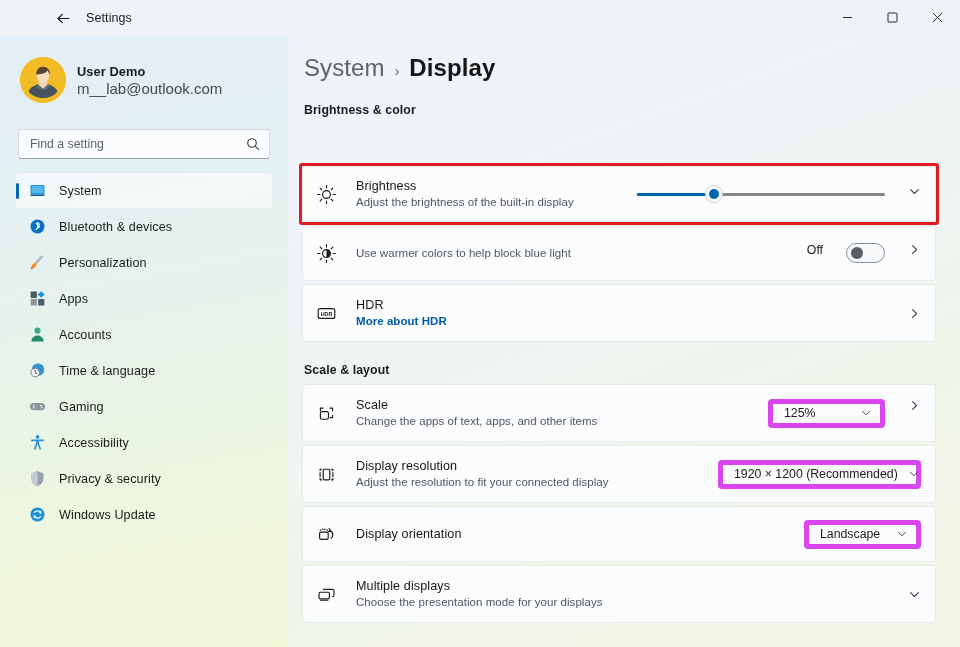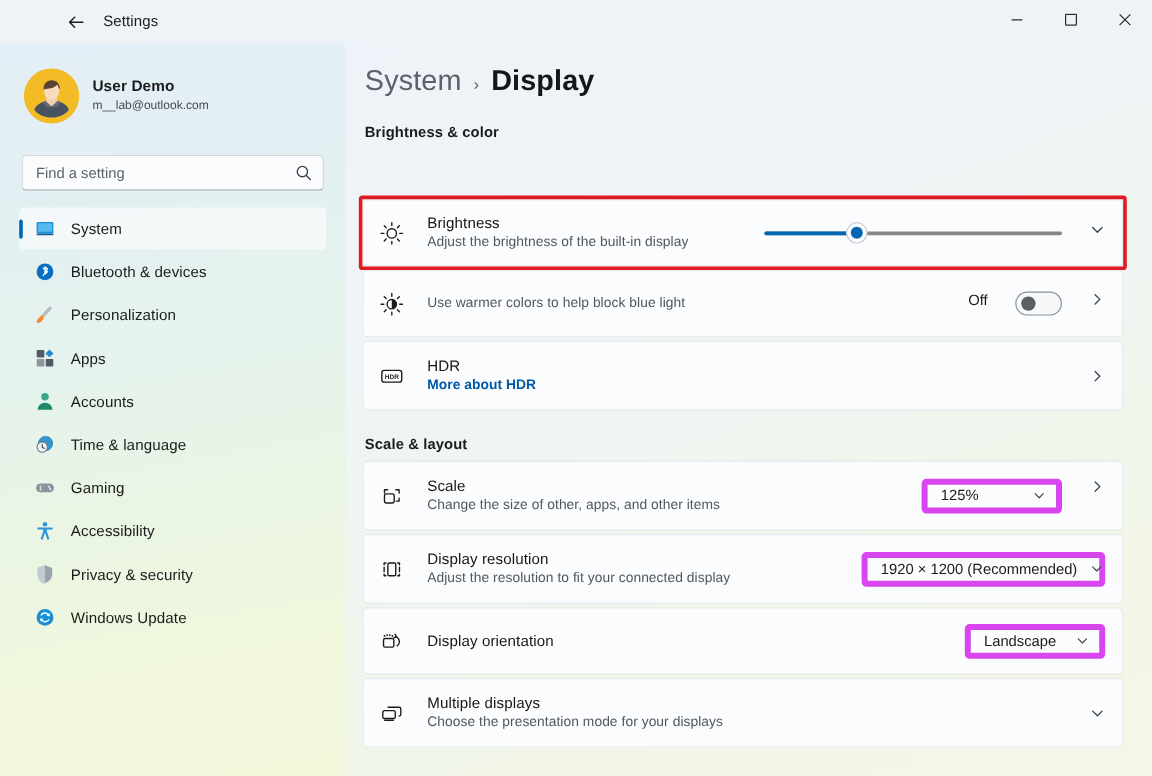--- a/index.html
+++ b/index.html
@@ -65,21 +65,21 @@
     width: 46px; height: 46px; border-radius: 50%;
     background: #f3bb26; position: relative; overflow: hidden;
     flex-shrink: 0;
   }
   .avatar svg { display: block; width: 46px; height: 46px; }
   .pname {
     font-size: 12.8px; font-weight: bold; color: #1b1b1b;
     line-height: 16px; letter-spacing: .1px;
   }
   .pmail {
-    font-size: 10px; color: #444a50; line-height: 15px;
+    font-size: 15px; color: #444a50; line-height: 15px;
     margin-top: 1px;
   }
 
   .search-wrap { padding: 21px 2px 0 2px; }
   .search {
     height: 30px; background: #fbfcfd;
     border: 1px solid #d2d7dc; border-bottom-color: #9aa0a6;
     border-radius: 4px;
     display: flex; align-items: center;
     padding: 0 9px 0 11px;
@@ -500,21 +500,21 @@
         <div class="card tall">
           <span class="card-ico">
             <svg width="21" height="21" viewBox="0 0 21 21" fill="none" stroke="currentColor" stroke-width="1.15" stroke-linecap="round" stroke-linejoin="round">
               <path d="M4.4 7.8V5.1h2.7M16.6 7.8V5.1h-2.7"></path>
               <rect x="4.4" y="8.6" width="8.1" height="7.6" rx="1.6"></rect>
               <path d="M14.2 14.6h2.4v-2.4"></path>
             </svg>
           </span>
           <div class="card-txt">
             <div class="card-t">Scale</div>
-            <div class="card-s">Change the size of other, apps, and other items</div>
+            <div class="card-s">Change the apps of text, apps, and other items</div>
           </div>
           <div class="card-right">
             <div class="combo w-scale">
               <span class="cval">125%</span>
               <span class="cchev">
                 <svg width="12" height="12" viewBox="0 0 12 12" fill="none" stroke="currentColor" stroke-width="1" stroke-linecap="round" stroke-linejoin="round">
                     <path d="M2.6 4.4L6 7.8l3.4-3.4"></path>
                   </svg>
               </span>
             </div>

